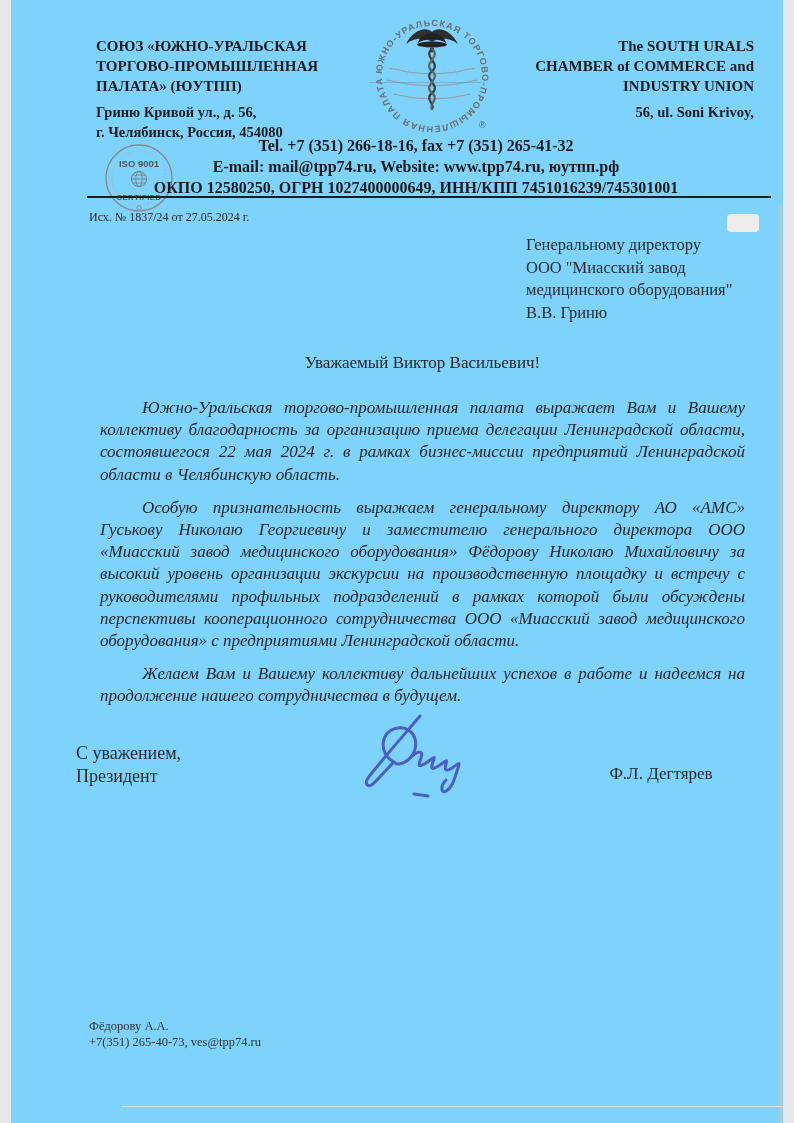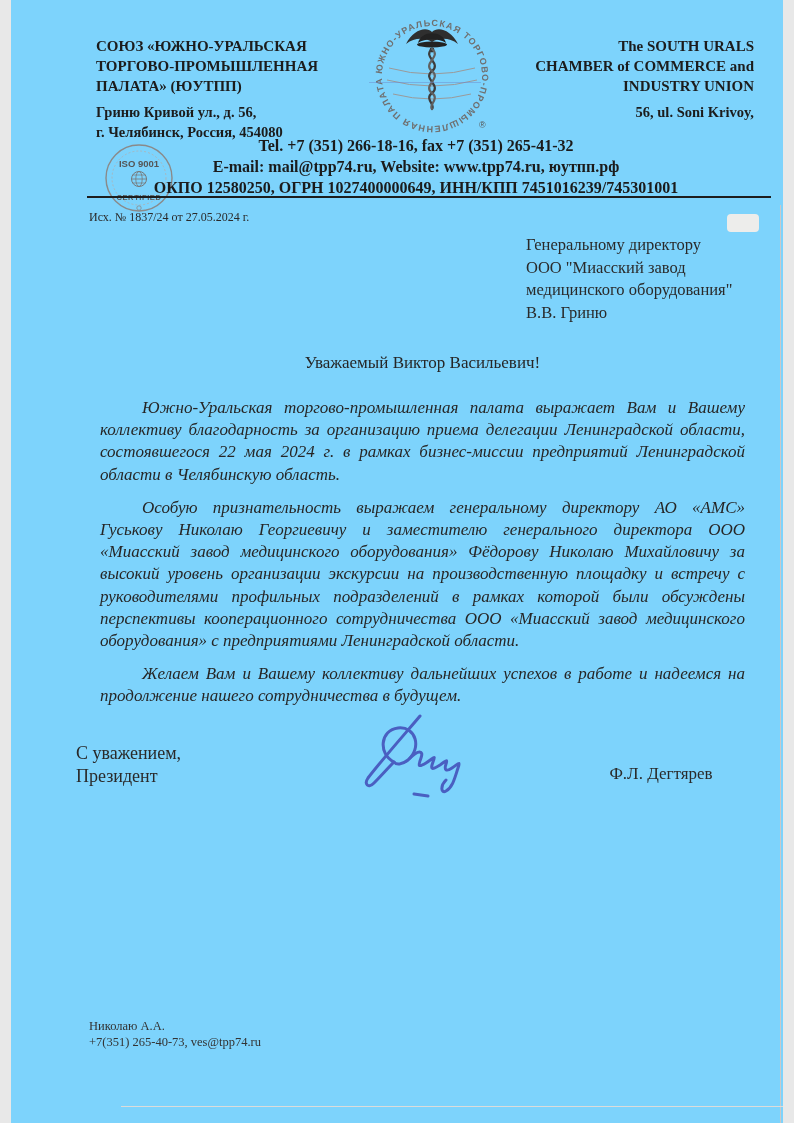--- a/index.html
+++ b/index.html
@@ -168,19 +168,19 @@
         <path d="M40,52 C24,44 26,20 44,18 C62,16 68,38 54,50 C48,55 42,55 40,52"></path>
         <path d="M56,48 C64,40 70,40 67,48 C64,56 64,58 72,53 C80,48 82,44 79,52 C76,60 78,60 86,55 C92,51 94,48 92,54 C90,60 92,62 98,58 C104,54 107,50 104,58 C101,67 99,77 92,81 C87,84 86,76 92,70"></path>
         <path d="M60,84 L74,86"></path>
       </g>
     </svg>
   </div>
 
   <div class="signer-name">Ф.Л. Дегтярев</div>
 
   <div class="footer">
-    <div>Николаю А.А.</div>
+    <div>Фёдорову А.А.</div>
     <div>+7(351) 265-40-73, ves@tpp74.ru</div>
   </div>
 
   <div class="edge-right"></div>
   <div class="edge-bottom"></div>
 </div>
 
 </body></html>

